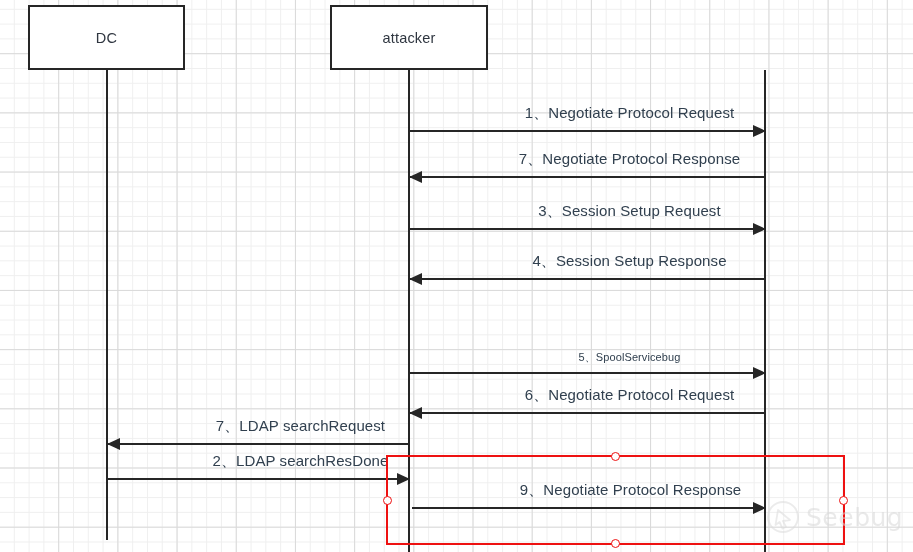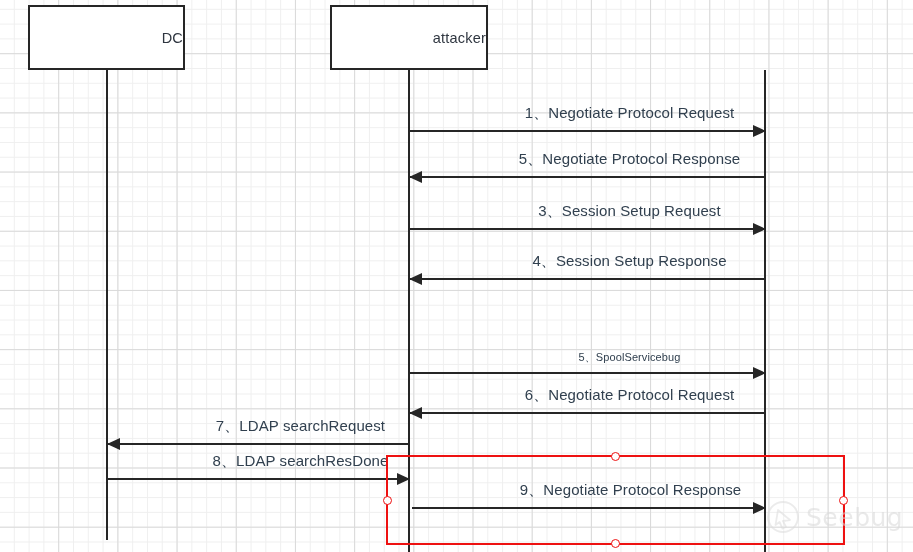--- a/index.html
+++ b/index.html
@@ -28,21 +28,21 @@
   }
 
   
   .actor-box {
     position: absolute;
     box-sizing: border-box;
     border: 2px solid #262626;
     background: #ffffff;
     display: flex;
     align-items: center;
-    justify-content: flex-end;
+    justify-content: center;
   }
   .actor-label {
     font-size: 14.5px;
     color: #2f3640;
     letter-spacing: 0.2px;
     white-space: nowrap;
   }
 
   
   .lifeline {
@@ -155,21 +155,21 @@
 
   <div class="msg" style="left:410px; top:130px; width:355px;">
     <div class="msg-line"></div>
     <div class="arrowhead right"></div>
     <div class="msg-label">1、Negotiate Protocol Request</div>
   </div>
 
   <div class="msg" style="left:410px; top:176px; width:355px;">
     <div class="msg-line"></div>
     <div class="arrowhead left"></div>
-    <div class="msg-label">5、Negotiate Protocol Response</div>
+    <div class="msg-label">7、Negotiate Protocol Response</div>
   </div>
 
   <div class="msg" style="left:410px; top:228px; width:355px;">
     <div class="msg-line"></div>
     <div class="arrowhead right"></div>
     <div class="msg-label">3、Session Setup Request</div>
   </div>
 
   <div class="msg" style="left:410px; top:278px; width:355px;">
     <div class="msg-line"></div>
@@ -191,21 +191,21 @@
 
   <div class="msg" style="left:108px; top:443px; width:301px;">
     <div class="msg-line"></div>
     <div class="arrowhead left"></div>
     <div class="msg-label">7、LDAP searchRequest</div>
   </div>
 
   <div class="msg" style="left:108px; top:478px; width:301px;">
     <div class="msg-line"></div>
     <div class="arrowhead right"></div>
-    <div class="msg-label">8、LDAP searchResDone</div>
+    <div class="msg-label">2、LDAP searchResDone</div>
   </div>
 
   <div class="msg" style="left:412px; top:507px; width:353px;">
     <div class="msg-line"></div>
     <div class="arrowhead right"></div>
     <div class="msg-label">9、Negotiate Protocol Response</div>
   </div>
 
   <div id="selection-rect" style="left:386px; top:455px; width:459px; height:90px;">
     <div class="handle top"></div>

